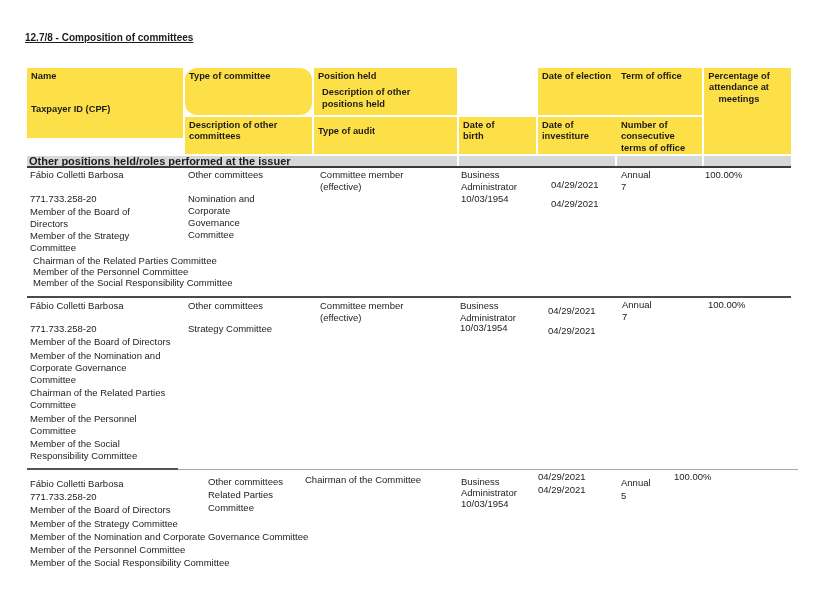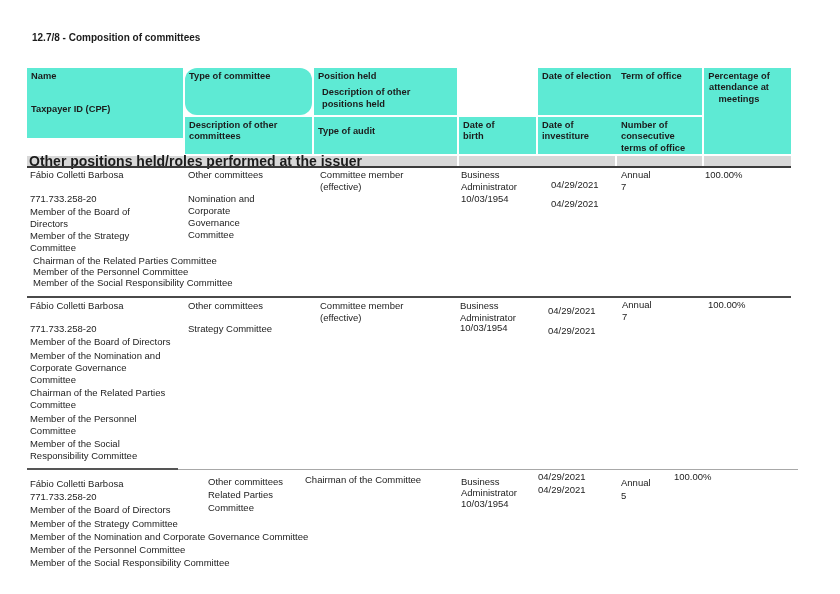--- a/index.html
+++ b/index.html
@@ -9,36 +9,36 @@
     background:#ffffff;
     overflow:hidden;
     font-family:"Liberation Sans", sans-serif;
     font-size:9.5px;line-height:12px;color:#1c1c1c;
   }
   .abs{position:absolute;}
   .nw{white-space:nowrap;}
   .b{font-weight:bold;}
   .title{font-weight:bold;font-size:10px;white-space:nowrap;}
   .hcell{
-    position:absolute;background:#5eead4;color:#1c1c1c;
+    position:absolute;background:#fde047;color:#1c1c1c;
     font-weight:bold;font-size:9.3px;line-height:11.3px;
     padding:3px 4px;box-sizing:border-box;
   }
   .hseg{position:absolute;background:#d8d8d8;box-sizing:border-box;}
   .h-sub{margin-top:5px;padding-left:4px;width:100px;}
   .rule{position:absolute;}
   p.op{margin:0 0 1.5px 0;line-height:12px;}
   .b3line{line-height:13.2px;white-space:nowrap;}
 </style>
 </head>
 <body>
 
 <div class="page">
 
-  <div class="abs title" style="left:32px;top:32px;">12.7/8 - Composition of committees</div>
+  <div class="abs title" style="left:25px;top:32px;text-decoration:underline;">12.7/8 - Composition of committees</div>
 
   <div class="hcell" style="left:27px;top:68px;width:156px;height:47px;">
     <div class="nw">Name</div>
   </div>
   <div class="hcell" style="left:185px;top:68px;width:127px;height:47px;border-radius:12px;">
     <div class="nw">Type of committee</div>
   </div>
   <div class="hcell" style="left:314px;top:68px;width:143px;height:47px;">
     <div class="nw">Position held</div>
     <div class="h-sub">Description of other positions held</div>
@@ -67,21 +67,21 @@
   </div>
   <div class="hcell" style="left:538px;top:117px;width:99px;height:37px;">
     <div style="width:58px;">Date of investiture</div>
   </div>
   <div class="hcell" style="left:617px;top:117px;width:85px;height:37px;">
     <div style="width:78px;">Number of consecutive terms of office</div>
   </div>
   <div class="hcell" style="left:704px;top:117px;width:87px;height:37px;"></div>
 
   <div class="hseg" style="left:27px;top:156px;width:430px;height:10px;">
-    <div class="b nw" style="padding-left:2px;line-height:10px;font-size:14px;">Other positions held/roles performed at the issuer</div>
+    <div class="b nw" style="padding-left:2px;line-height:10px;font-size:11px;">Other positions held/roles performed at the issuer</div>
   </div>
   <div class="hseg" style="left:459px;top:156px;width:156px;height:10px;"></div>
   <div class="hseg" style="left:617px;top:156px;width:85px;height:10px;"></div>
   <div class="hseg" style="left:704px;top:156px;width:87px;height:10px;"></div>
   <div class="rule" style="left:27px;top:166px;width:764px;height:2px;background:#3a3a3a;"></div>
 
   <div class="abs nw" style="left:30px;top:169px;">Fábio Colletti Barbosa</div>
   <div class="abs nw" style="left:188px;top:169px;">Other committees</div>
   <div class="abs" style="left:320px;top:169px;width:90px;">Committee member (effective)</div>
   <div class="abs" style="left:461px;top:169px;width:65px;">Business Administrator</div>

